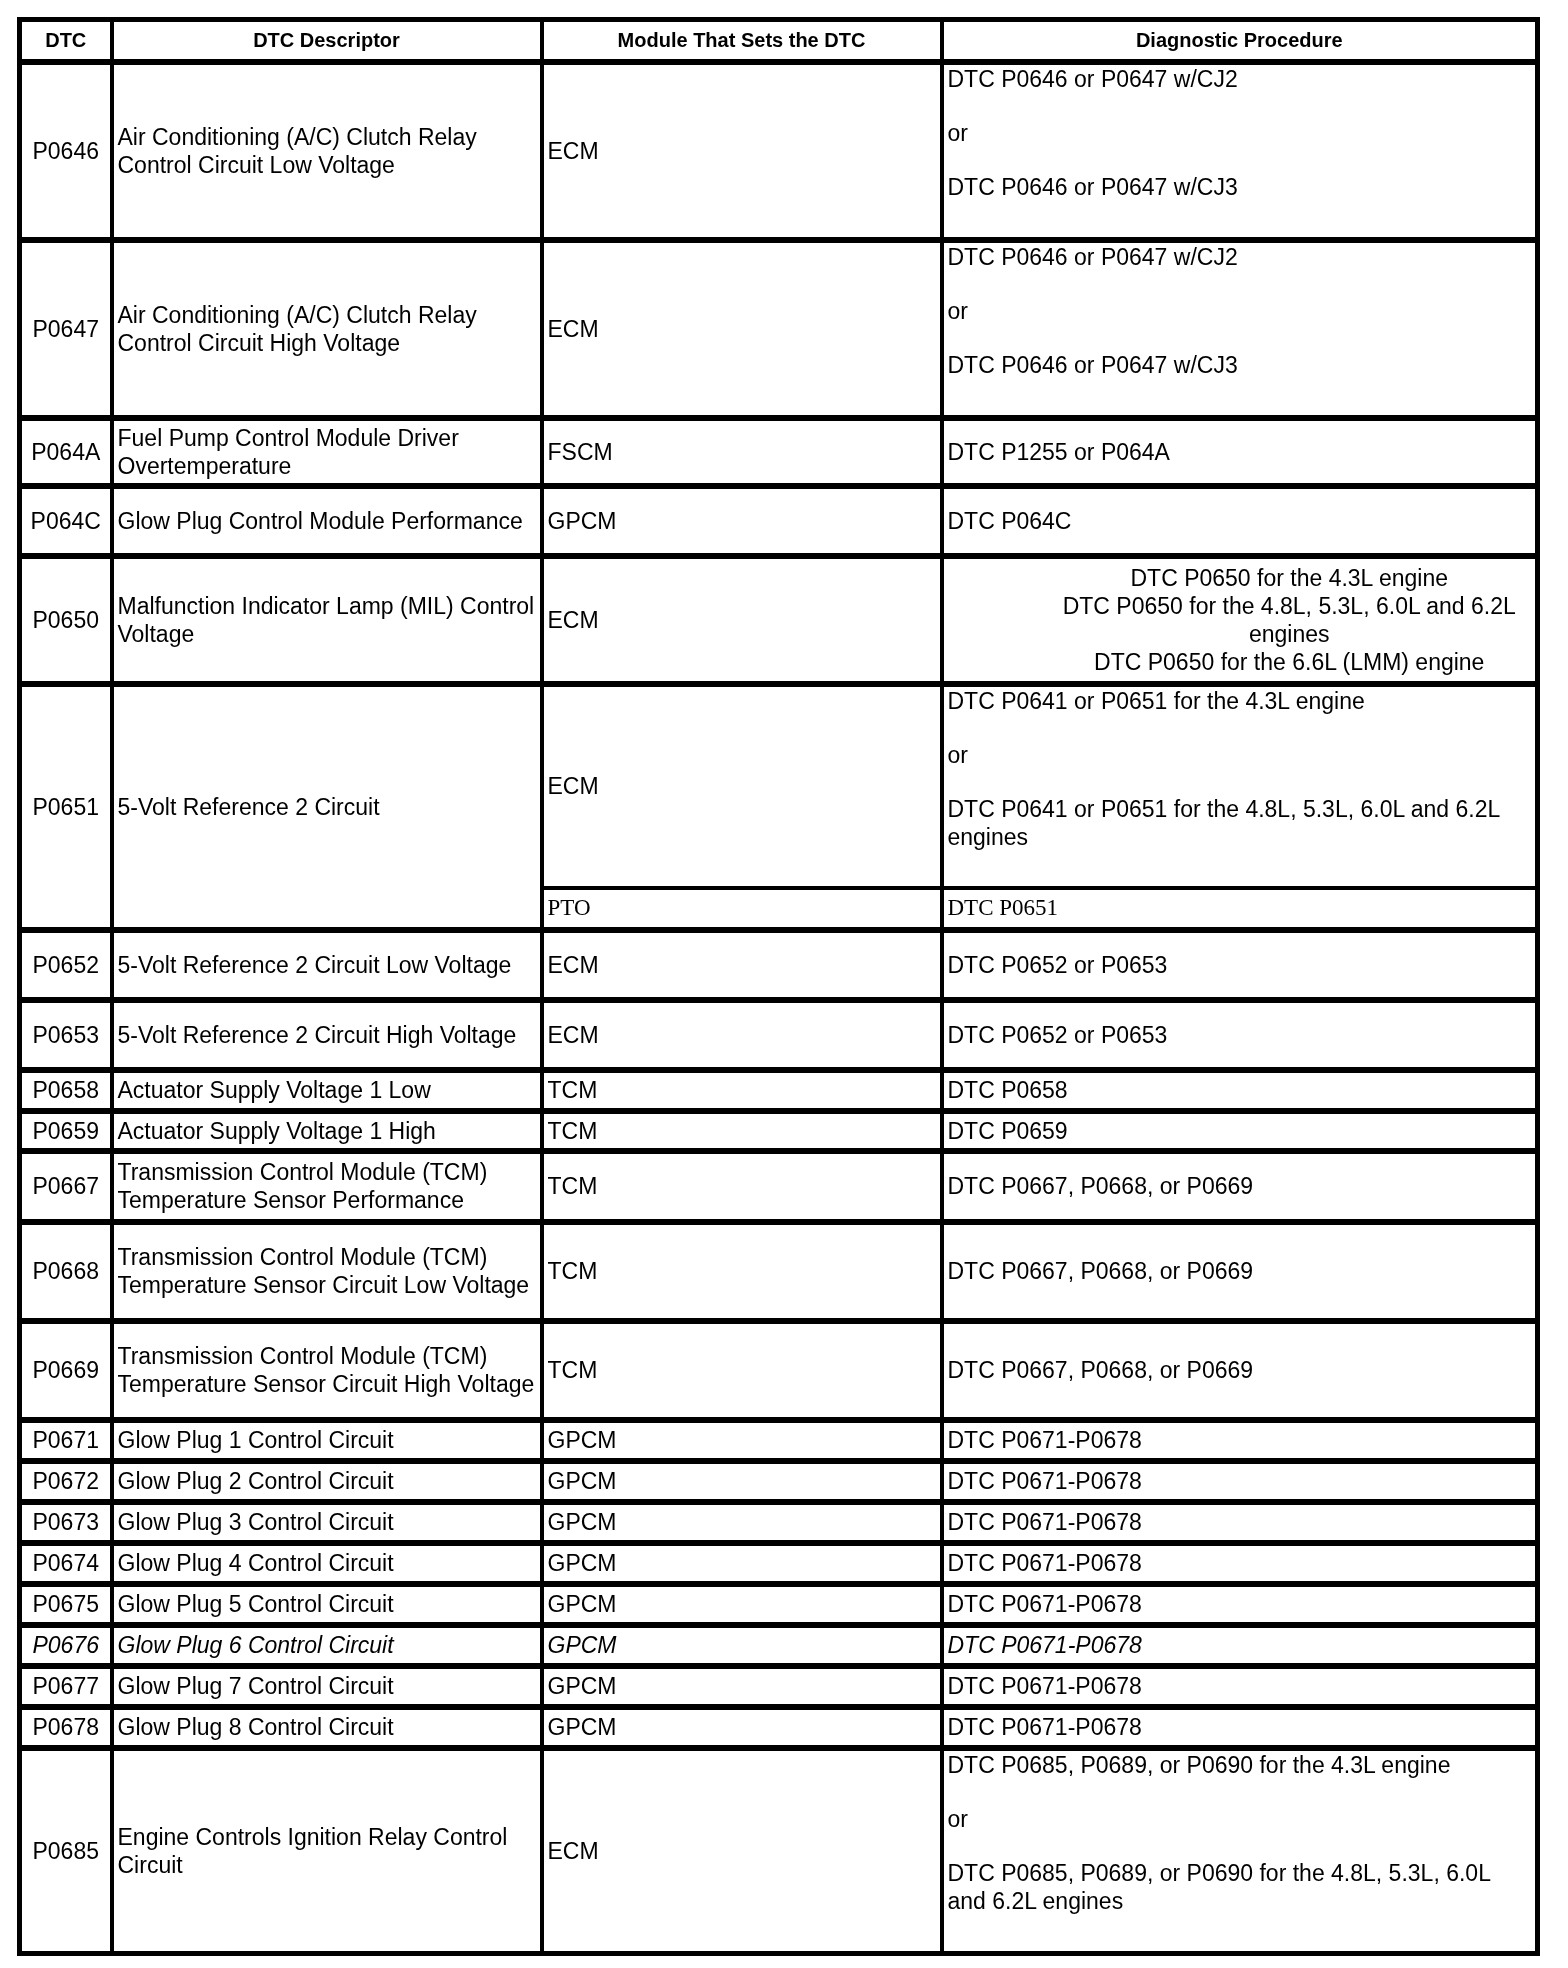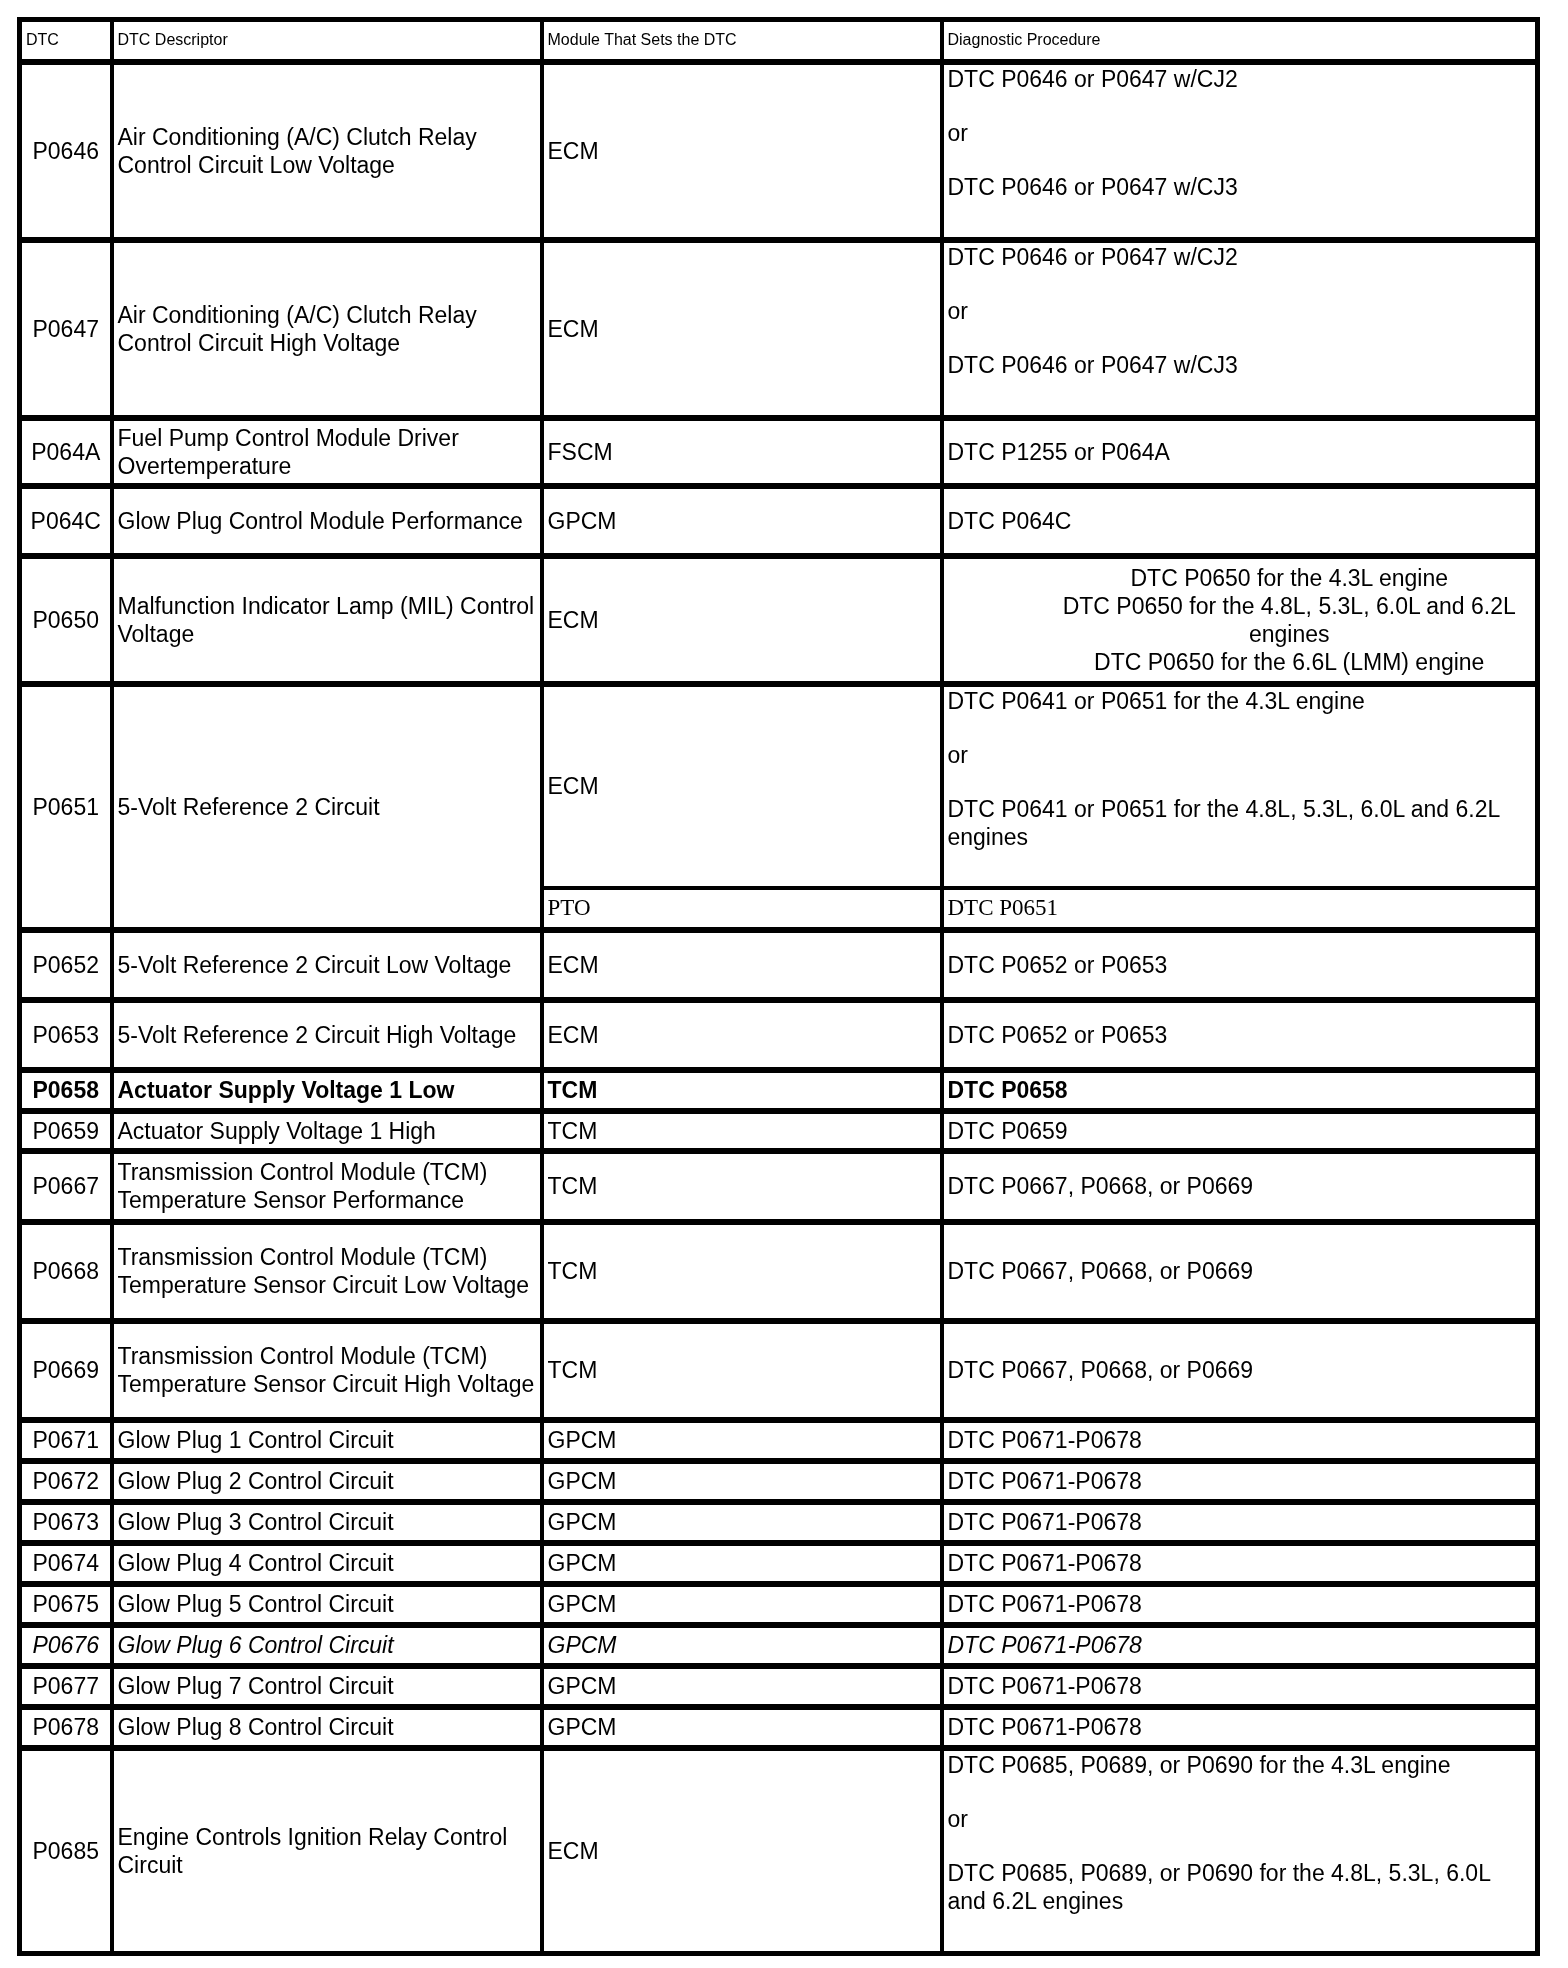--- a/index.html
+++ b/index.html
@@ -20,21 +20,21 @@
     border: 4px solid #000;
     padding: 0 4px;
     font-size: 23px;
     line-height: 28px;
     vertical-align: middle;
     text-align: left;
     box-sizing: border-box;
     overflow: hidden;
   }
   table.dtc th {
-    font-weight: normal; text-align: left; height: 42px; font-size: 16px;
+    font-weight: bold; text-align: center; height: 42px; font-size: 20px;
     border-bottom-width: 6px;
   }
   table.dtc td.code { text-align: center; padding: 0 2px; }
   table.dtc tr.r-major > td { border-top-width: 6px; }
   .proc { white-space: normal; }
   .proc .line { display: block; }
   .proc .gap { display: block; height: 26px; }
   .proc.indent { padding-left: 104px; text-align: center; }
 </style>
 </head>
@@ -133,21 +133,21 @@
         </td>
       </tr>
       <tr class="r-major" style="height: 70px;">
         <td class="code">P0653</td>
         <td>5-Volt Reference 2 Circuit High Voltage</td>
         <td>ECM</td>
         <td class="proc">
           <span class="line">DTC P0652 or P0653</span>
         </td>
       </tr>
-      <tr class="r-major" style="height: 41px; font-weight: bold;">
+      <tr class="r-major" style="height: 41px;">
         <td class="code">P0658</td>
         <td>Actuator Supply Voltage 1 Low</td>
         <td>TCM</td>
         <td class="proc">
           <span class="line">DTC P0658</span>
         </td>
       </tr>
       <tr class="r-major" style="height: 40px;">
         <td class="code">P0659</td>
         <td>Actuator Supply Voltage 1 High</td>

